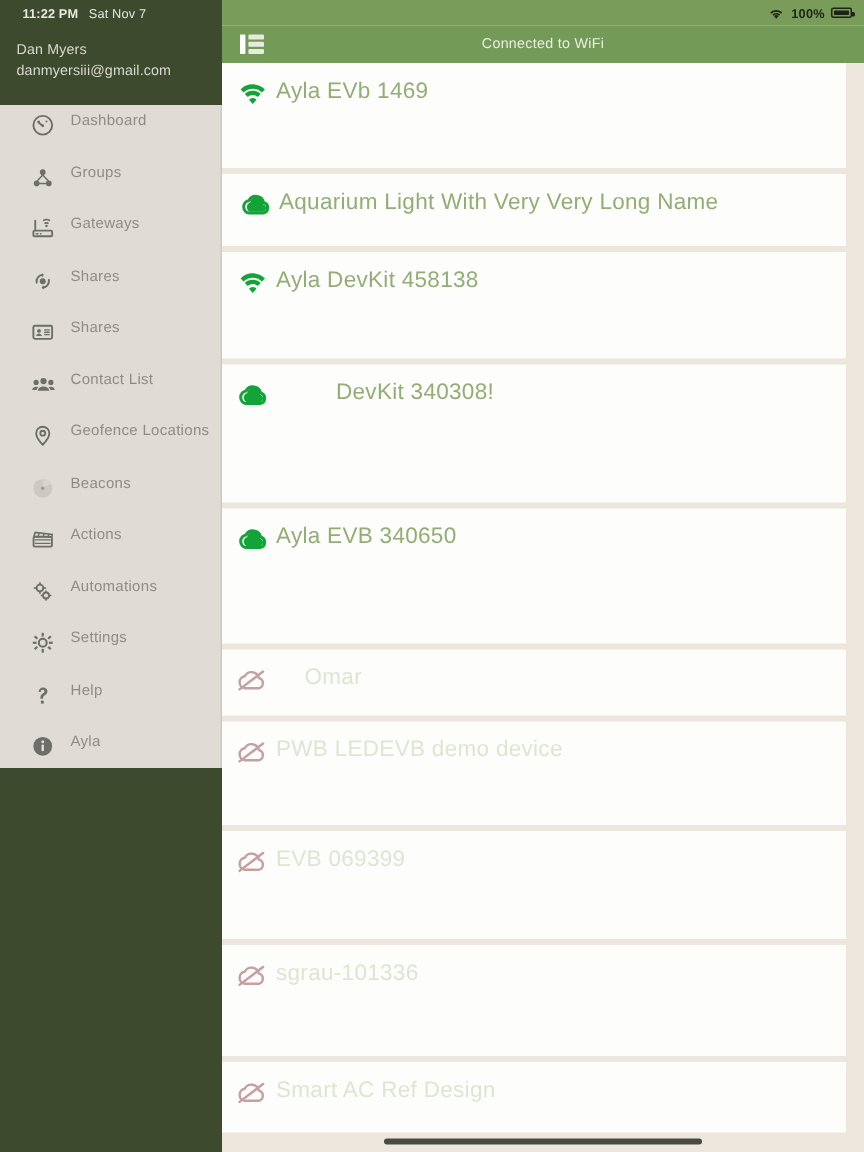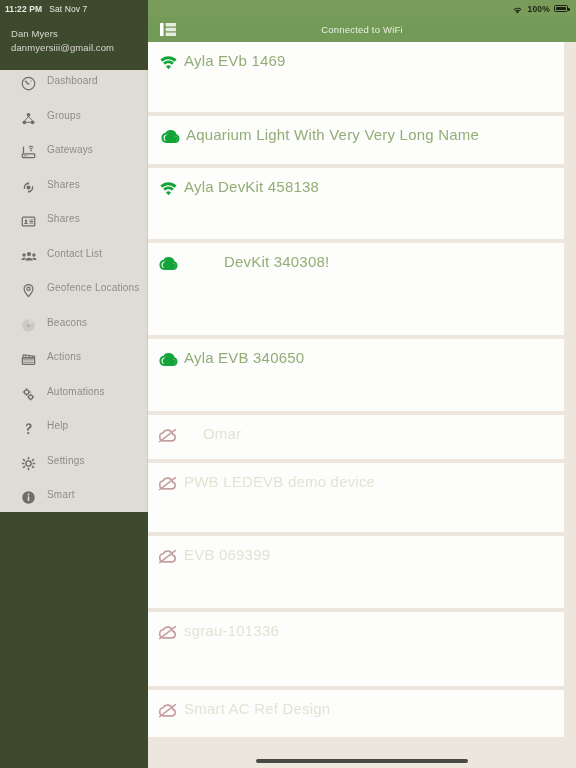--- a/index.html
+++ b/index.html
@@ -16,21 +16,21 @@
   .sidebar {
     width:148px; height:768px;
     background:#3e4a2e;
     display:flex; flex-direction:column;
     position:relative;
     flex:0 0 148px;
   }
   .sb-status {
     height:17px;
     display:flex; align-items:center;
-    padding-left:5px;
+    padding-left:15px;
     color:#e8e8e0;
     font-size:8.5px;
     letter-spacing:.1px;
     white-space:nowrap;
   }
   .sb-status .time { font-weight:600; }
   .sb-status .date { margin-left:7px; font-weight:400; }
   .sb-account {
     height:53px;
     padding:10px 12px 0 11px;
@@ -284,53 +284,53 @@
                 <rect x="9.8" y="15.2" width="2.3" height="1.6"></rect>
                 <rect x="18.9" y="15.2" width="2.3" height="1.6"></rect>
               </g>
             </svg>
           </span>
           <span class="lbl">Automations</span>
         </div>
         <div class="sb-item">
           <span class="ic">
             <svg width="15" height="15" viewBox="0 0 24 24">
-              <path d="M7.6 8.4c.2-3.1 2.3-4.8 4.8-4.8 2.7 0 4.6 1.8 4.6 4.2 0 2.2-1.2 3.2-2.8 4.3-1.3.9-1.8 1.5-1.8 2.9v.6h-2.9v-.9c0-2.2.8-3.3 2.5-4.5 1.3-.9 1.8-1.5 1.8-2.4 0-1-.8-1.7-1.9-1.7-1.2 0-2 .8-2.1 2.3z" fill="#6e6e68"></path>
-              <rect x="10" y="17.8" width="3.1" height="3.1" fill="#6e6e68"></rect>
-            </svg>
-          </span>
-          <span class="lbl">Help</span>
-        </div>
-        <div class="sb-item">
-          <span class="ic">
-            <svg width="15" height="15" viewBox="0 0 24 24">
               <circle cx="12" cy="12" r="4.2" fill="none" stroke="#6e6e68" stroke-width="2.2"></circle>
               <g fill="#6e6e68">
                 <rect x="10.8" y="1.4" width="2.4" height="4"></rect>
                 <rect x="10.8" y="18.6" width="2.4" height="4"></rect>
                 <rect x="1.4" y="10.8" width="4" height="2.4"></rect>
                 <rect x="18.6" y="10.8" width="4" height="2.4"></rect>
                 <rect x="3.6" y="4.4" width="2.4" height="4" transform="rotate(-45 4.8 6.4)"></rect>
                 <rect x="18" y="15.6" width="2.4" height="4" transform="rotate(-45 19.2 17.6)"></rect>
                 <rect x="18" y="4.4" width="2.4" height="4" transform="rotate(45 19.2 6.4)"></rect>
                 <rect x="3.6" y="15.6" width="2.4" height="4" transform="rotate(45 4.8 17.6)"></rect>
               </g>
             </svg>
           </span>
           <span class="lbl">Settings</span>
         </div>
         <div class="sb-item">
           <span class="ic">
             <svg width="15" height="15" viewBox="0 0 24 24">
+              <path d="M7.6 8.4c.2-3.1 2.3-4.8 4.8-4.8 2.7 0 4.6 1.8 4.6 4.2 0 2.2-1.2 3.2-2.8 4.3-1.3.9-1.8 1.5-1.8 2.9v.6h-2.9v-.9c0-2.2.8-3.3 2.5-4.5 1.3-.9 1.8-1.5 1.8-2.4 0-1-.8-1.7-1.9-1.7-1.2 0-2 .8-2.1 2.3z" fill="#6e6e68"></path>
+              <rect x="10" y="17.8" width="3.1" height="3.1" fill="#6e6e68"></rect>
+            </svg>
+          </span>
+          <span class="lbl">Help</span>
+        </div>
+        <div class="sb-item">
+          <span class="ic">
+            <svg width="15" height="15" viewBox="0 0 24 24">
               <circle cx="12" cy="12" r="10" fill="#6e6e68"></circle>
               <rect x="10.7" y="10" width="2.6" height="7.4" rx="1.1" fill="#dedcd5"></rect>
               <circle cx="12" cy="7.1" r="1.6" fill="#dedcd5"></circle>
             </svg>
           </span>
-          <span class="lbl">Smart</span>
+          <span class="lbl">Ayla</span>
         </div>
       </div>
 
     <div class="sb-filler"></div>
   </div>
 
   <div class="main">
 
     <div class="m-status">
       <span>
@@ -390,21 +390,21 @@
         </div>
         <div class="card online" style="height: 92px; gap: 40px;">
           <span class="ic">
             <svg width="19" height="15" viewBox="0 0 24 18">
               <path d="M18.6 7.2A6.6 6.6 0 0 0 6.3 5.5 5.3 5.3 0 0 0 6.6 16h11.6a4.5 4.5 0 0 0 .4-8.8z" fill="none" stroke="#13a438" stroke-width="2.6" stroke-linejoin="round"></path>
               <path d="M18.1 8.6A5.35 5.35 0 0 0 7.3 7.1 4.1 4.1 0 0 0 7.5 14.9h10.4a3.2 3.2 0 0 0 .2-6.3z" fill="#13a438"></path>
             </svg>
           </span>
           <span class="nm">DevKit 340308!</span>
         </div>
-        <div class="card online" style="height: 72px;">
+        <div class="card online" style="height: 90px;">
           <span class="ic">
             <svg width="19" height="15" viewBox="0 0 24 18">
               <path d="M18.6 7.2A6.6 6.6 0 0 0 6.3 5.5 5.3 5.3 0 0 0 6.6 16h11.6a4.5 4.5 0 0 0 .4-8.8z" fill="none" stroke="#13a438" stroke-width="2.6" stroke-linejoin="round"></path>
               <path d="M18.1 8.6A5.35 5.35 0 0 0 7.3 7.1 4.1 4.1 0 0 0 7.5 14.9h10.4a3.2 3.2 0 0 0 .2-6.3z" fill="#13a438"></path>
             </svg>
           </span>
           <span class="nm">Ayla EVB 340650</span>
         </div>
         <div class="card offline" style="height: 44px; gap: 19px;">
           <span class="ic">

